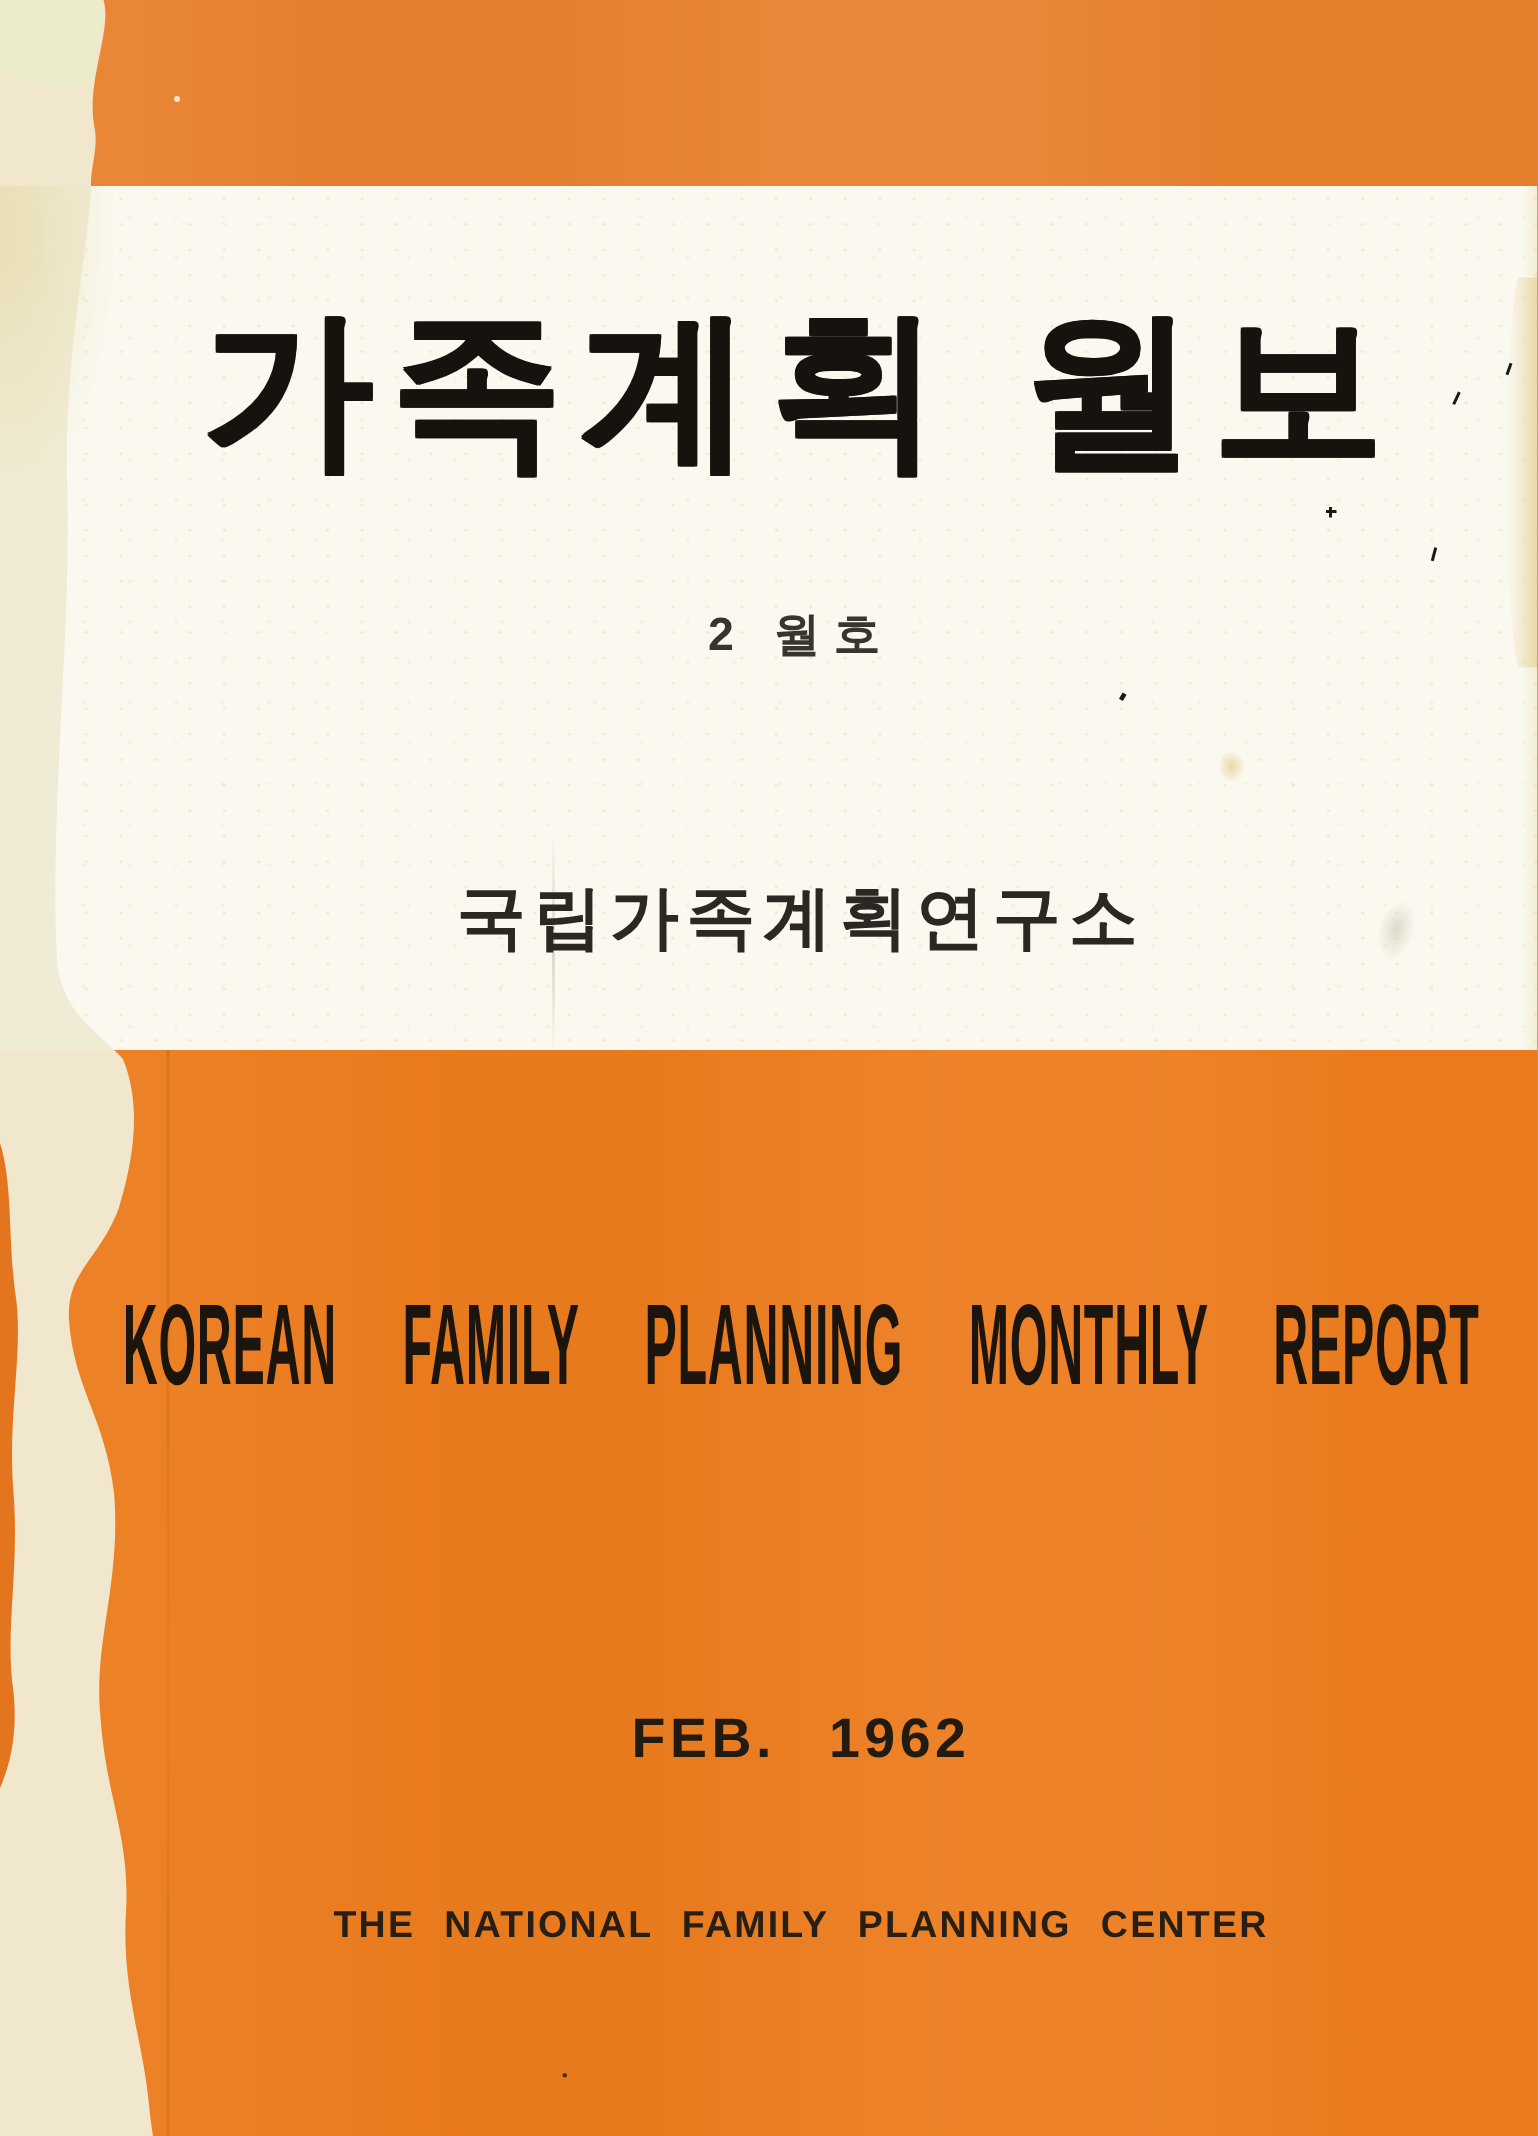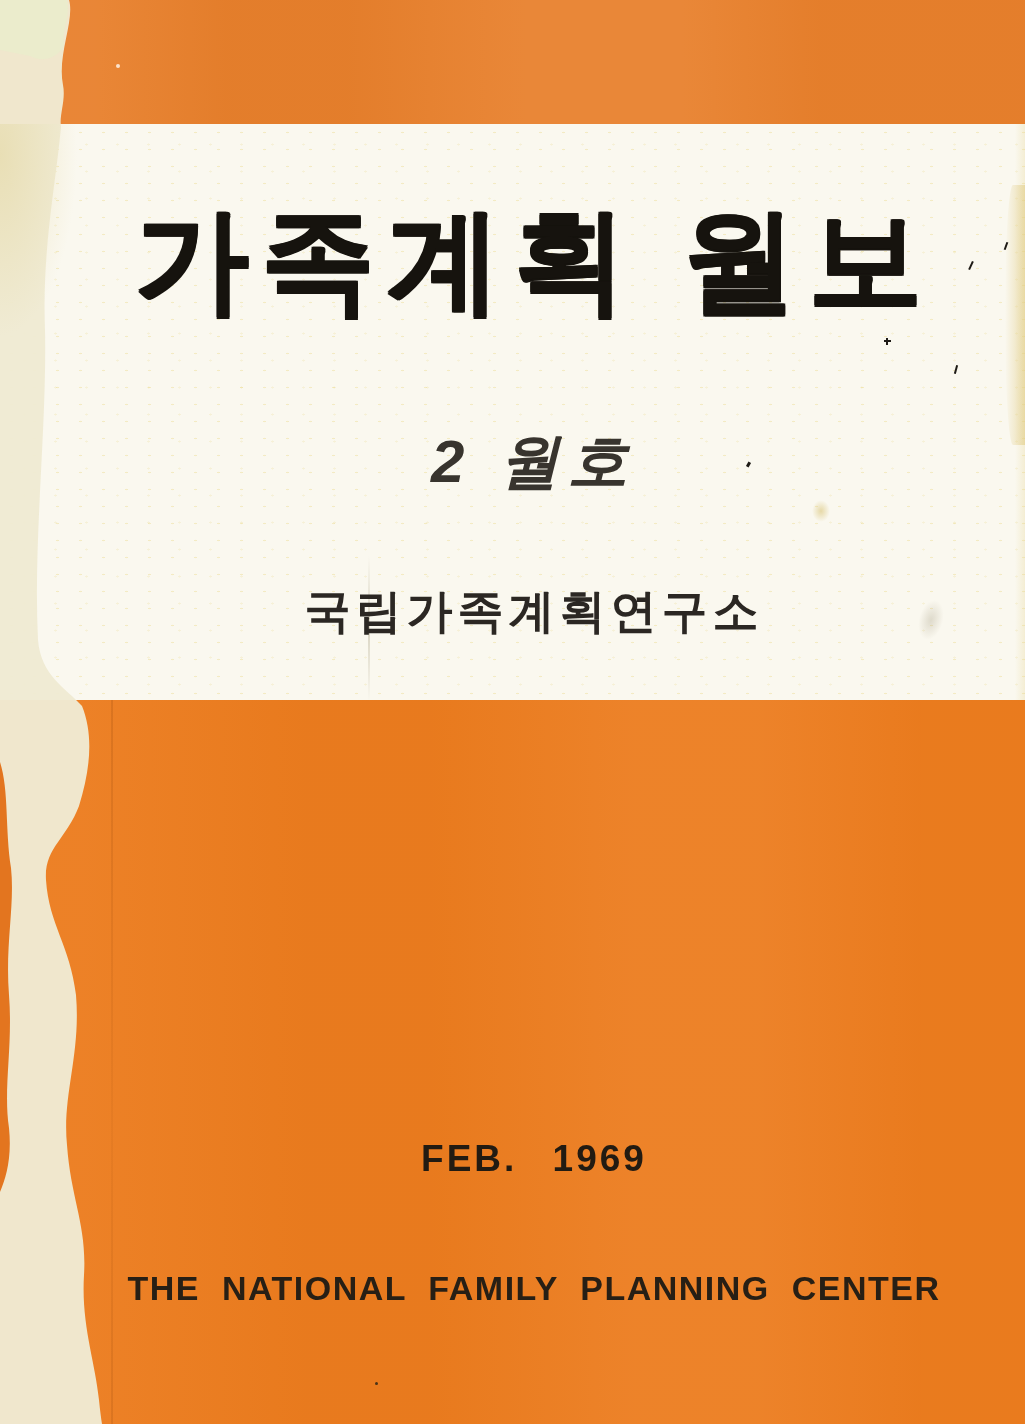--- a/index.html
+++ b/index.html
@@ -73,37 +73,37 @@
   .txt{
     position:absolute;left:0;width:1025px;box-sizing:border-box;
     padding-left:43px;text-align:center;white-space:nowrap;
   }
   .title-kr{
     top:196px;margin:0;font-size:114px;line-height:1.12;font-weight:900;
     letter-spacing:12px;color:var(--ink-black,#16130e);
     text-shadow:1.5px 0 currentColor,0 1.5px currentColor,1.5px 1.5px currentColor;
   }
   .issue{
-    top:422px;font-size:60px;font-weight:600;letter-spacing:9px;color:#38342e;font-style:italic;
+    top:402px;font-size:31px;font-weight:600;letter-spacing:9px;color:#38342e;
   }
   .inst{
     top:581px;font-size:46px;font-weight:700;letter-spacing:5px;color:#2b2723;
   }
   .title-en-wrap{top:852px;height:92px;line-height:92px;}
   .title-en{
     display:inline-block;font-size:34px;font-weight:700;letter-spacing:.5px;
     word-spacing:36px;color:#1b150d;white-space:nowrap;
     transform:scale(.95,2.25);transform-origin:center;
   }
   .date{
     top:1138px;font-size:37px;font-weight:700;letter-spacing:3px;
     word-spacing:22px;color:#221b12;
   }
   .pub1{
-    top:1269px;font-size:34px;font-weight:700;letter-spacing:1.5px;
+    top:1269px;font-size:25px;font-weight:700;letter-spacing:1.5px;
     word-spacing:11px;color:var(--ink-brown,#271f15);
   }
   .pub2{
     top:1309px;font-size:30px;font-weight:700;letter-spacing:2.5px;
     word-spacing:17px;color:var(--ink-brown,#271f15);
   }
 </style>
 </head>
 <body>
 
@@ -141,19 +141,22 @@
   <div class="speck speck-d1"></div>
   <div class="speck speck-d2"></div>
   <div class="speck speck-w1"></div>
 
   <h1 class="txt title-kr">가족계획 월보</h1>
 
   <div class="txt issue">2 월호</div>
 
   <div class="txt inst">국립가족계획연구소</div>
 
+  <div class="txt title-en-wrap">
+    <span class="title-en">KOREAN FAMILY PLANNING MONTHLY REPORT</span>
+  </div>
 
-  <div class="txt date">FEB. 1969</div>
+  <div class="txt date">FEB. 1962</div>
 
   <div class="txt pub1">THE NATIONAL FAMILY PLANNING CENTER</div>
 
 
 </div>
 
 </body></html>

